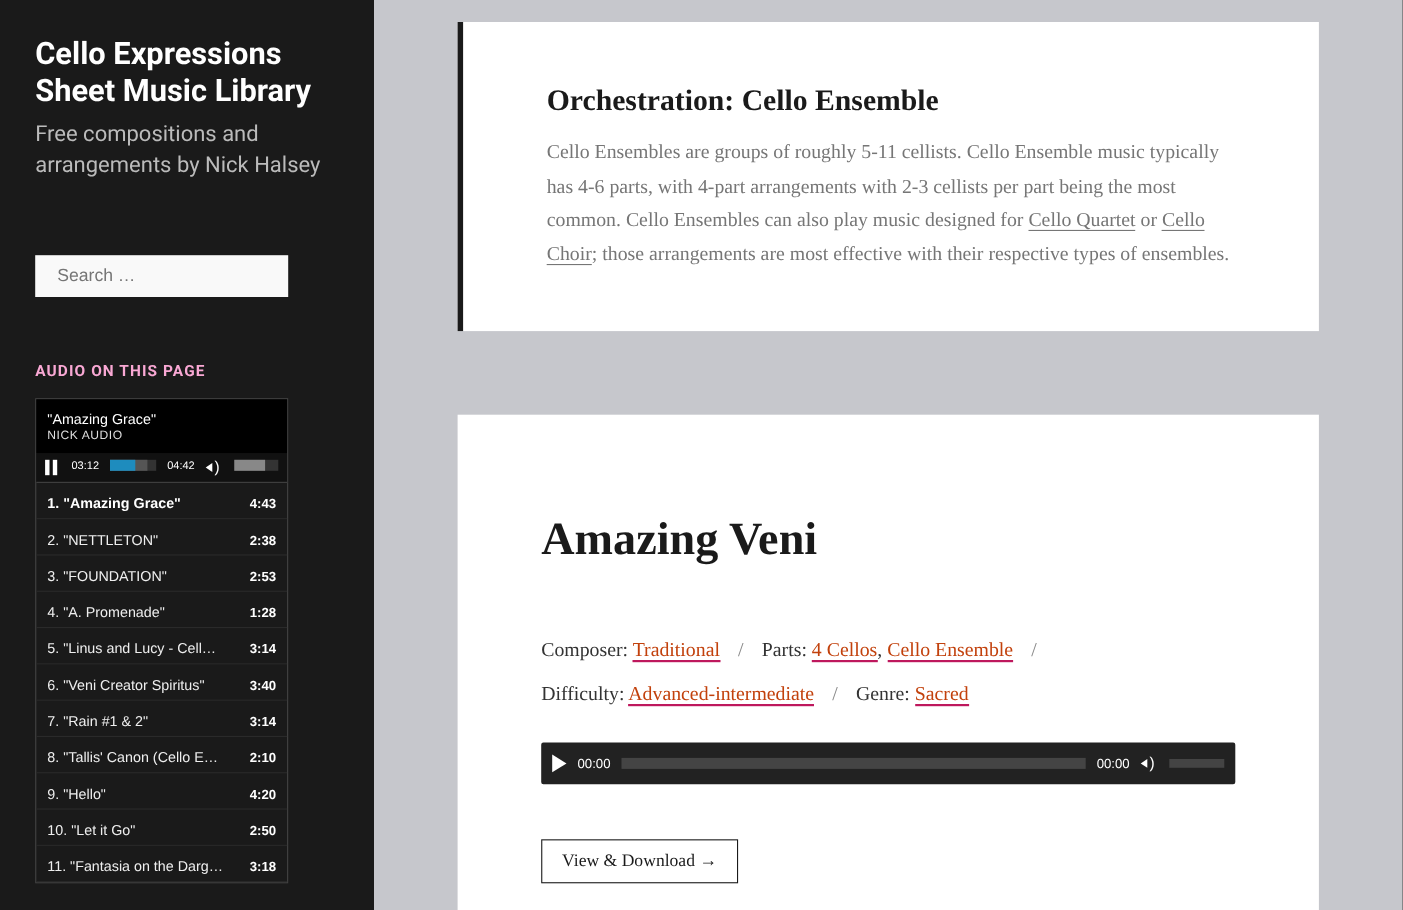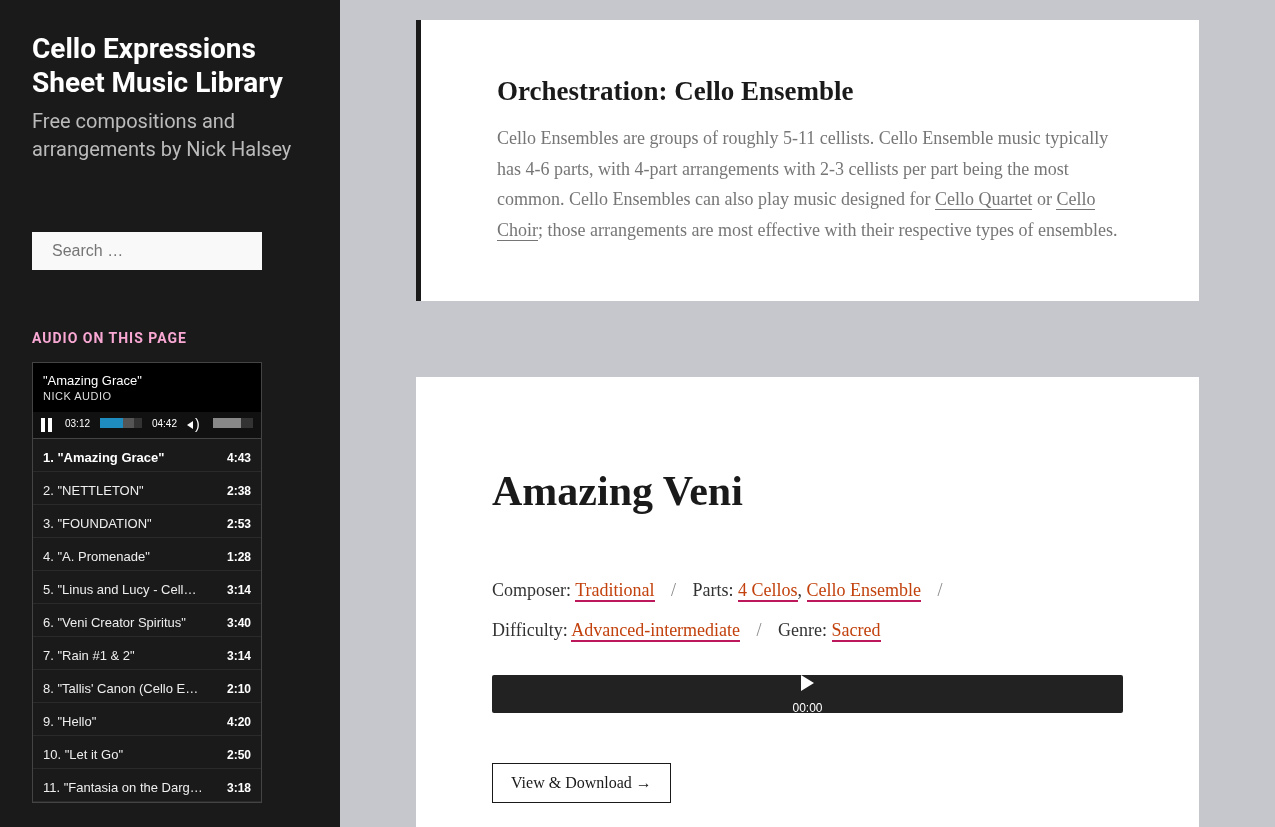--- a/index.html
+++ b/index.html
@@ -221,21 +221,20 @@
   }
   .big-player {
     background: #222;
     height: 38px;
     display: flex;
     align-items: center;
     padding: 0 10px;
     gap: 10px;
     margin-bottom: 26px;
     border-radius: 2px;
-    flex-direction: column;
   }
   .big-play {
     width: 0; height: 0;
     border-style: solid;
     border-width: 8px 0 8px 13px;
     border-color: transparent transparent transparent #fff;
     cursor: pointer;
   }
   .big-time {
     font-family: -apple-system, sans-serif;

